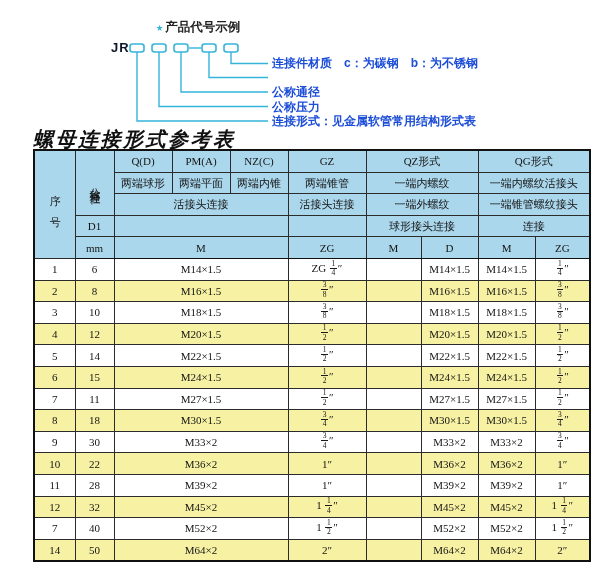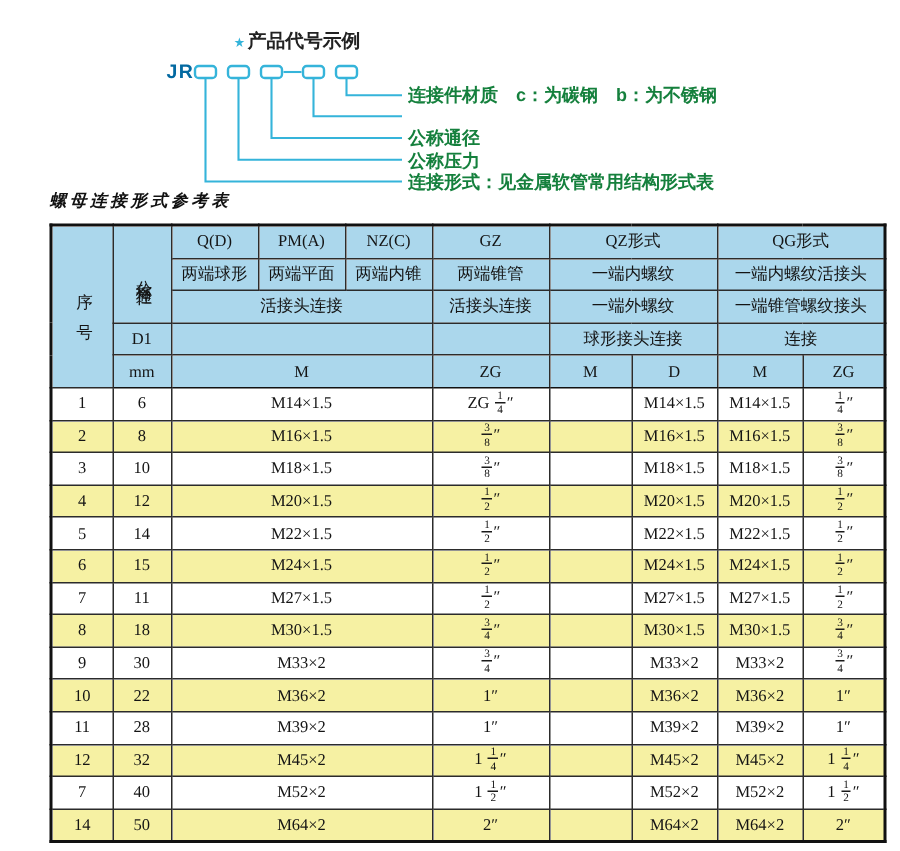--- a/index.html
+++ b/index.html
@@ -13,35 +13,35 @@
   .diagram{position:absolute;left:0;top:0;width:600px;height:130px}
   .diag-heading{
     position:absolute;left:108px;top:19px;
     font-family:Liberation Mono, monospace;
     font-weight:bold;font-size:12.5px;color:#222;white-space:nowrap;margin-left:48px;
   }
   .diag-heading .star{color:var(--accent,#35b4da);margin-right:2px;font-size:12px}
   .code-prefix{
     position:absolute;left:111px;top:40px;
     font-family:"Liberation Sans","DejaVu Sans",sans-serif;
-    font-weight:bold;font-size:13px;color:#0369a1;letter-spacing:1px;
+    font-weight:bold;font-size:13px;color:#0f172a;letter-spacing:1px;
   }
   svg.diag-art{position:absolute;left:0;top:0;width:600px;height:130px}
   svg.diag-art .box{fill:none;stroke:var(--accent,#35b4da);stroke-width:1.6}
   svg.diag-art .wire{fill:none;stroke:var(--accent,#35b4da);stroke-width:1.4}
   .diag-label{
     position:absolute;left:272px;height:13px;line-height:13px;white-space:nowrap;
     font-family:"Liberation Sans","DejaVu Sans",sans-serif;
-    font-weight:bold;font-size:12px;color:#15803d;
+    font-weight:bold;font-size:12px;color:#1d4ed8;
   }
 
   
   .table-title{
     position:absolute;left:33px;top:126px;
-    font-size:11px;font-weight:bold;letter-spacing:2.5px;color:#111;
+    font-size:20px;font-weight:bold;letter-spacing:2.5px;color:#111;
     font-family:"DejaVu Serif","Liberation Serif",serif;font-style:italic;
   }
   table.ref{
     position:absolute;left:33px;top:149px;width:556px;
     border-collapse:collapse;table-layout:fixed;
     font-size:11px;border:2px solid #111;
   }
   table.ref th,table.ref td{
     border:1px solid var(--border,#2b2b2b);
     text-align:center;vertical-align:middle;

